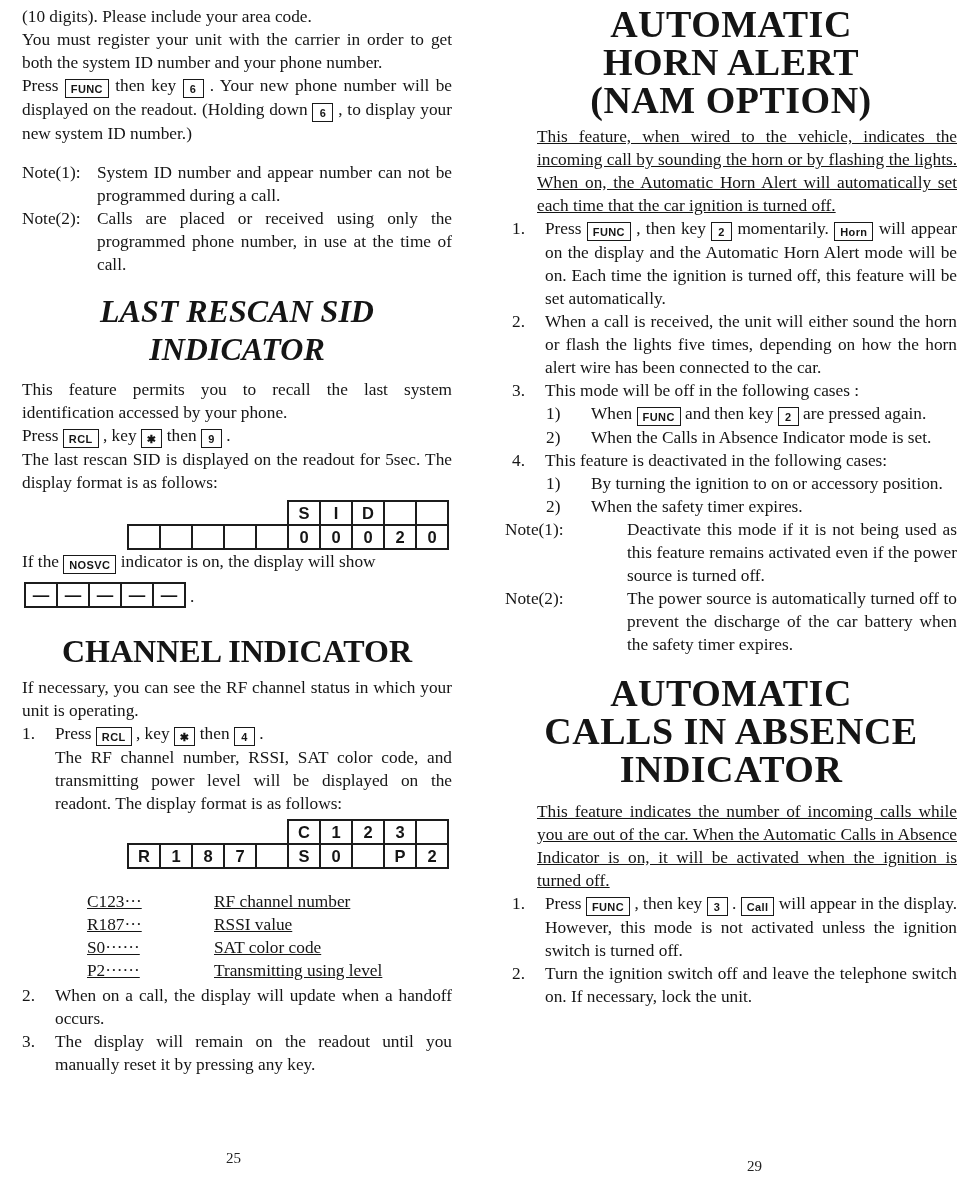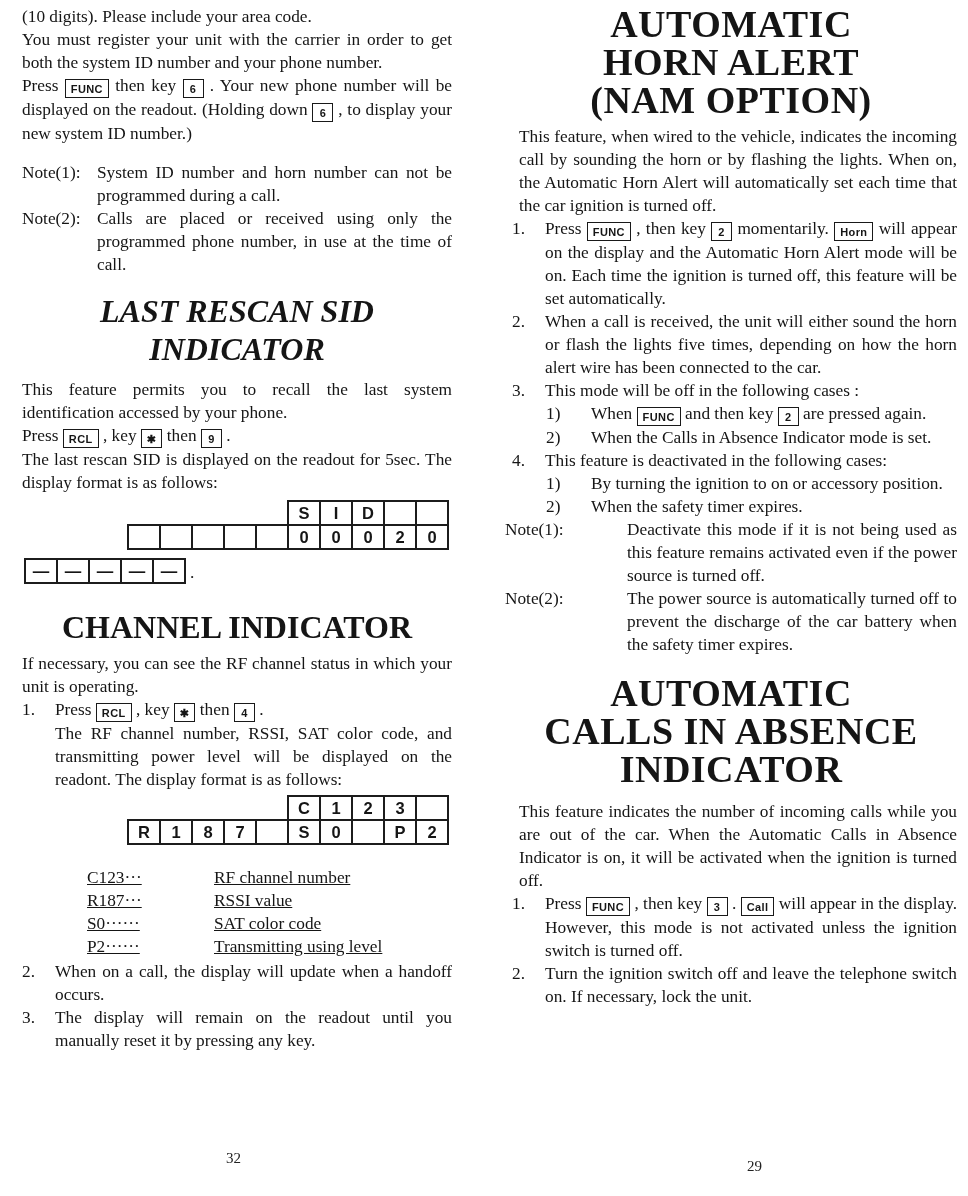--- a/index.html
+++ b/index.html
@@ -16,21 +16,21 @@
   .col { position: absolute; top: 5px; }
   .col-left  { left: 22px;  width: 430px; }
   .col-right { left: 505px; width: 452px; }
 
   p.body, .body {
     font-size: 17.3px;
     line-height: 23px;
     text-align: justify;
     margin: 0;
   }
-  .col-right > p.body { margin-left: 14px; }
+  .col-right > p.body { margin-left: 32px; text-decoration: underline; }
 
   .heading {
     font-weight: bold;
     text-align: center;
     margin: 0;
   }
   .heading div { line-height: 38px; }
   .h-size-left  div { font-size: 32px; }
   .h-size-right div { font-size: 38px; letter-spacing: 0.5px; }
 
@@ -114,21 +114,21 @@
 
   <div class="col col-left">
 
     <p class="body">(10 digits). Please include your area code.</p>
     <p class="body">You must register your unit with the carrier in order to get both the system ID number and your phone number.</p>
     <p class="body mt-10">Press <span class="key">FUNC</span> then key <span class="key">6</span> . Your new phone number will be displayed on the readout. (Holding down <span class="key">6</span> , to display your new system ID number.)</p>
 
     <div class="mt-16">
       <div class="note">
         <span class="note-label body">Note(1):</span>
-        <span class="note-text body">System ID number and horn number can not be programmed during a call.</span>
+        <span class="note-text body">System ID number and appear number can not be programmed during a call.</span>
       </div>
       <div class="note">
         <span class="note-label body">Note(2):</span>
         <span class="note-text body">Calls are placed or received using only the programmed phone number, in use at the time of call.</span>
       </div>
     </div>
 
     <div class="heading h-size-left mt-22 mb-10">
       <div>LAST RESCAN SID</div>
       <div>INDICATOR</div>
@@ -153,20 +153,21 @@
           <span class="lcd-cell"></span>
           <span class="lcd-cell"></span>
           <span class="lcd-cell">0</span>
           <span class="lcd-cell">0</span>
           <span class="lcd-cell">0</span>
           <span class="lcd-cell">2</span>
           <span class="lcd-cell">0</span>
         </div>
       </div>
 
+    <p class="body mt-14">If the <span class="key">NOSVC</span> indicator is on, the display will show</p>
 
     <div class="lcd-line mt-8">
       <div class="lcd-nosvc">
           <div class="lcd-row">
             <span class="lcd-cell">—</span>
             <span class="lcd-cell">—</span>
             <span class="lcd-cell">—</span>
             <span class="lcd-cell">—</span>
             <span class="lcd-cell">—</span>
           </div>
@@ -331,16 +332,16 @@
     </div>
     <div class="li">
       <span class="li-num body">2.</span>
       <div class="li-body">
           <p class="body">Turn the ignition switch off and leave the telephone switch on.  If necessary, lock the unit.</p>
         </div>
     </div>
 
   </div>
 
-  <div class="pagenum pn-left">32</div>
+  <div class="pagenum pn-left">25</div>
   <div class="pagenum pn-right">29</div>
 
 </div>
 
 </body></html>

